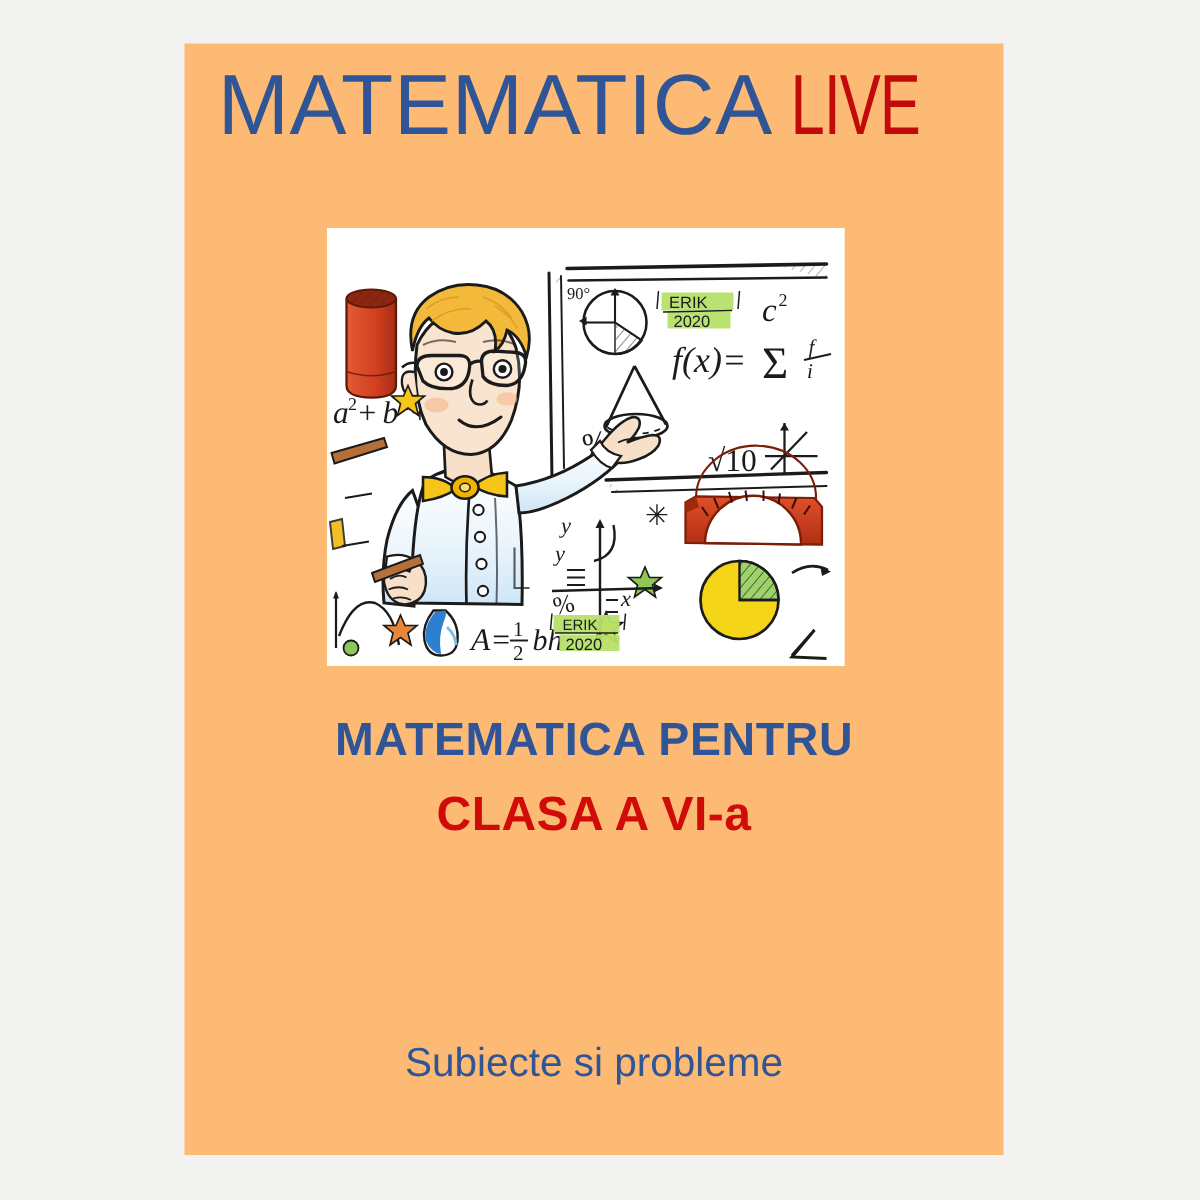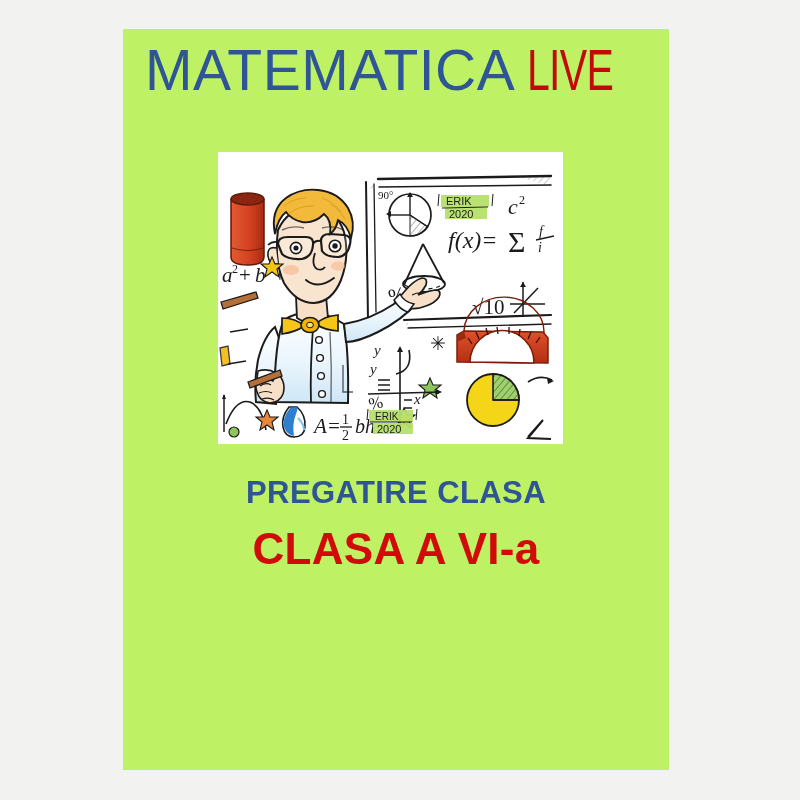--- a/index.html
+++ b/index.html
@@ -7,21 +7,21 @@
   body{
     width:800px;height:800px;
     background:#f2f2f0;
     font-family:"Liberation Sans", sans-serif;
     overflow:hidden;
   }
   .page{
     position:absolute;
     left:123px; top:29px;
     width:546px; height:741px;
-    background:#bef264;
+    background:#fdba74;
     overflow:hidden;
   }
   
   .brand{
     position:absolute;
     left:0; top:13px;
     width:546px;
     text-align:center;
     white-space:nowrap;
     line-height:1;
@@ -71,21 +71,21 @@
   }
   .line-2{
     font-size:31px;
     font-weight:bold;
     color:#d10a0a;
     letter-spacing:0.3px;
     line-height:1.25;
     margin:12px 0 0 0;
   }
   .line-3{
-    font-size:44px;
+    font-size:32px;
     font-weight:bold;
     color:#d10a0a;
     letter-spacing:0.3px;
     line-height:1.2;
     margin:10px 0 10px 0;
   }
   .subtitle{
     position:absolute;
     left:0; top:660px;
     width:546px;
@@ -382,20 +382,21 @@
 
       <g stroke="#1b1b1b" fill="none" stroke-width="1.7">
         <path d="M310 230 Q322 222 334 228"></path>
         <path d="M336 229 l-7 -3 l1 6 z" fill="#1b1b1b" stroke="none"></path>
         <path d="M310 285 L325 268 L310 286 L333 287" stroke-width="2"></path>
       </g>
     </svg>
   </div>
 
   <div class="headlines">
-    <div class="line-1">PREGATIRE CLASA</div>
+    <div class="line-1">MATEMATICA PENTRU</div>
     <div class="line-3">CLASA A VI-a</div>
   </div>
 
   <div class="subtitle">
+    <div>Subiecte si probleme</div>
   </div>
 
 </div>
 
 </body></html>

